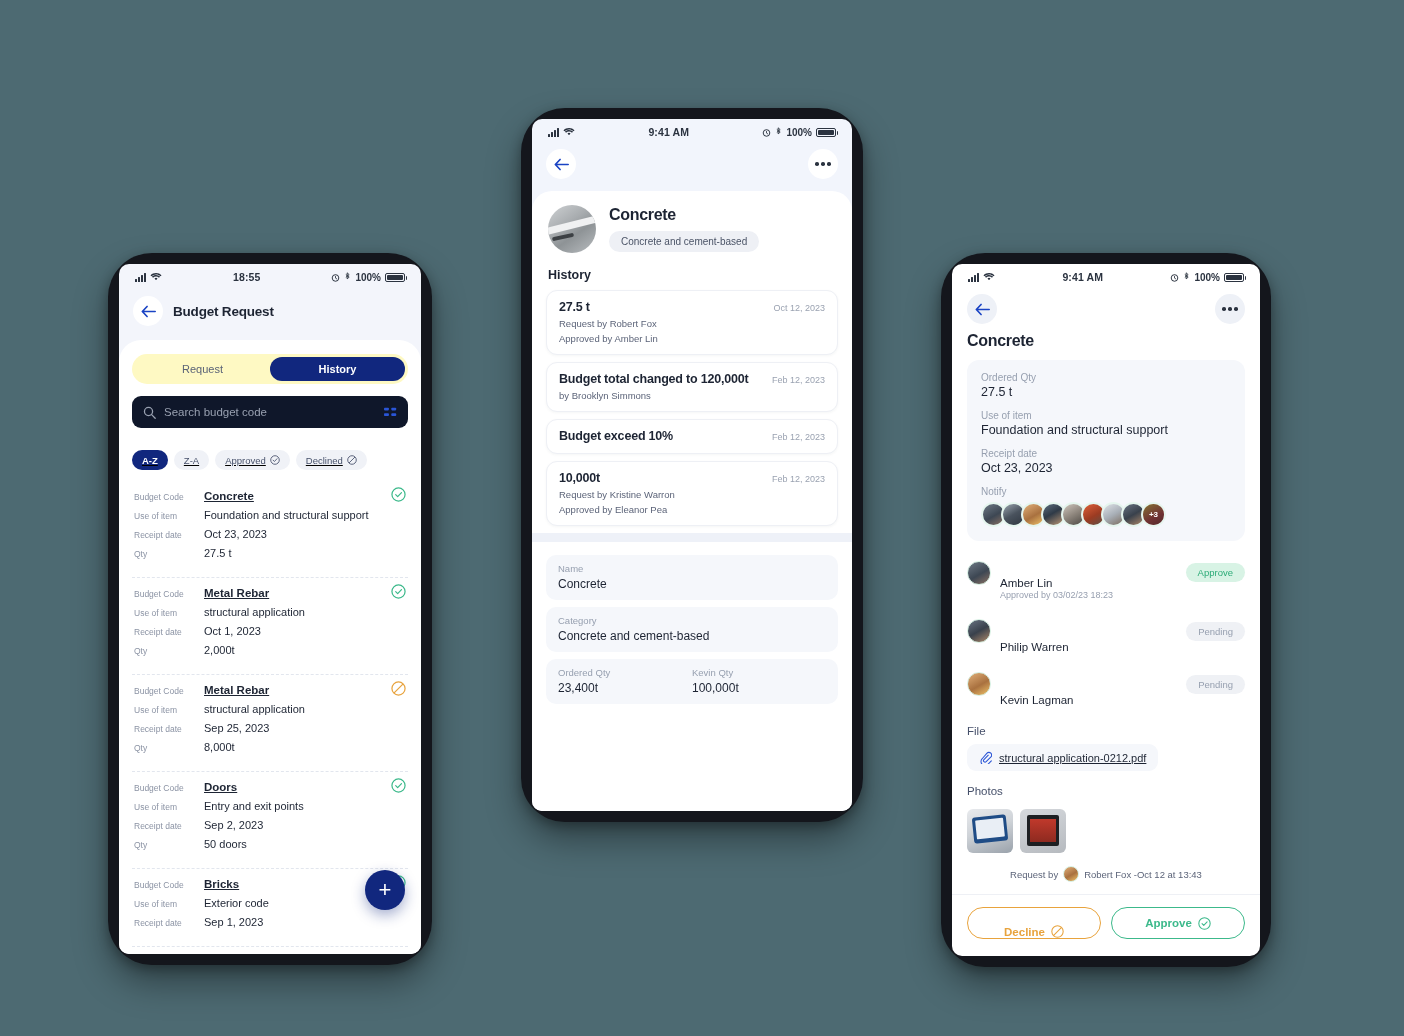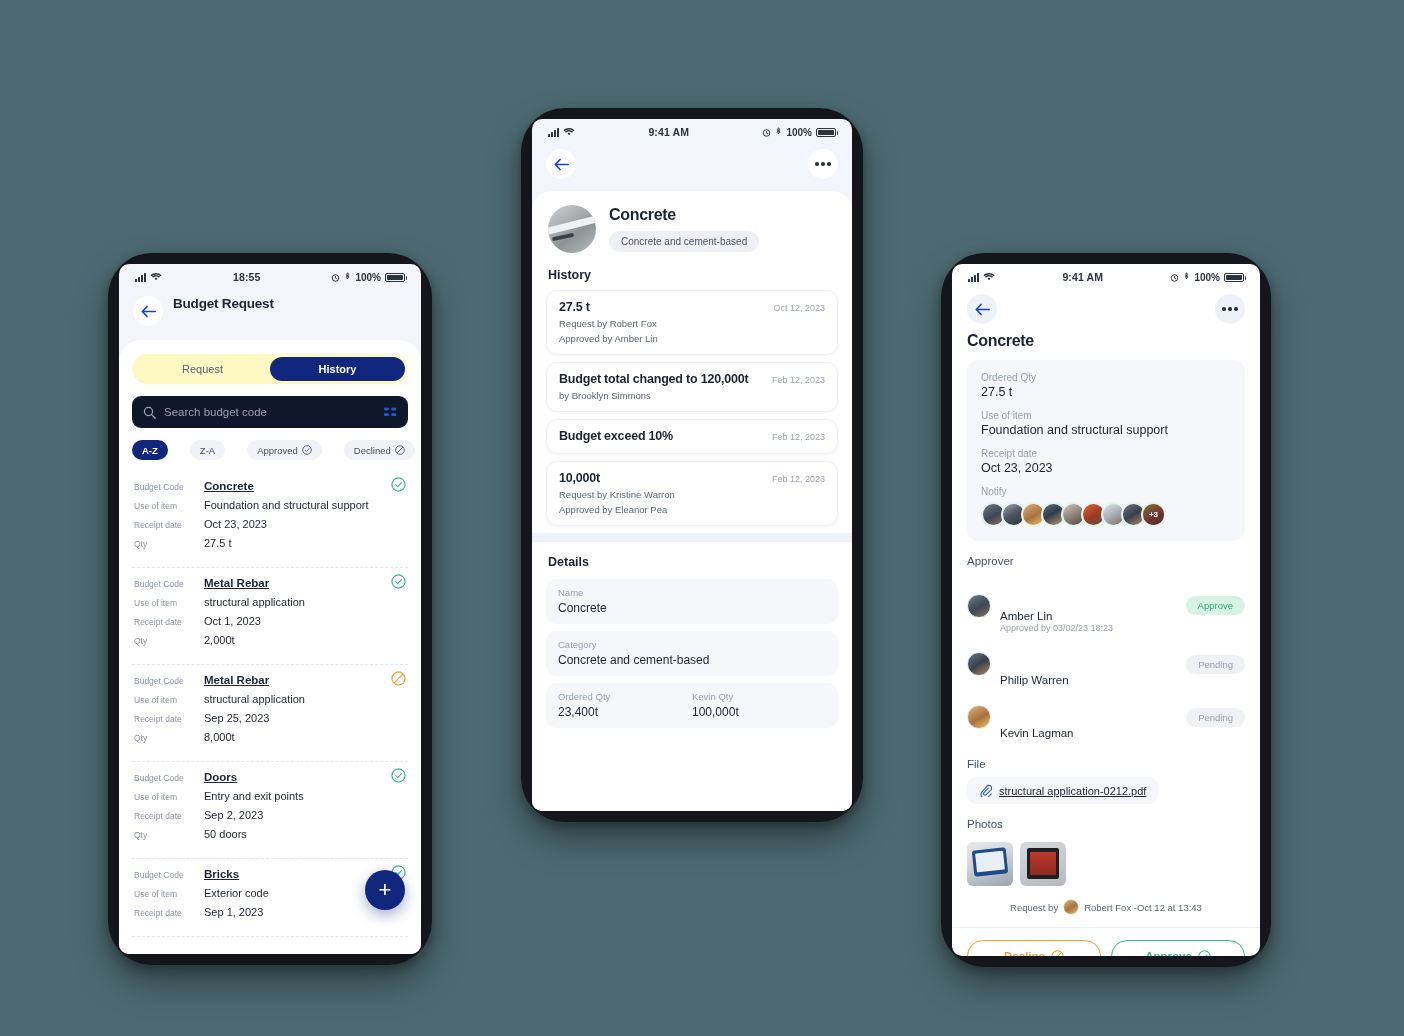--- a/index.html
+++ b/index.html
@@ -57,21 +57,21 @@
     background: #fff; display: flex; align-items: center; justify-content: center;
     flex: 0 0 auto;
   }
   .round-btn.grey { background: #eef1f7; }
   .dots { display:flex; gap:2.5px; }
   .dots span { width:3.5px;height:3.5px;border-radius:50%;background:#2b3340;display:block;}
 
   
   #phone-left .screen { background: #f3f5fb; }
   .l-header {
-    display: flex; gap: 10px;
+    display: flex; align-items: center; gap: 10px;
     padding: 6px 14px 14px 14px; background: #f3f5fb;
   }
   .l-title { font-size: 13.5px; font-weight: 700; color: #1d2433; letter-spacing:-.2px;}
   .l-body {
     background: #fff; border-radius: 22px 22px 0 0;
     height: calc(100% - 76px); padding: 14px 13px 0 13px;
     position: relative; overflow: hidden;
   }
   .segmented {
     display: flex; background: #fef9c3; border-radius: 18px; padding: 3px;
@@ -80,21 +80,21 @@
   .seg {
     flex: 1; display: flex; align-items: center; justify-content: center;
     font-size: 11px; font-weight: 500; color: #5a6377; border-radius: 15px;
   }
   .seg.active { background: #11277e; color: #fff; font-weight: 600; }
   .searchbar {
     margin-top: 12px; height: 32px; background: #0f172a; border-radius: 9px;
     display: flex; align-items: center; gap: 8px; padding: 0 11px;
   }
   .searchbar .ph { font-size: 11.5px; color: #98a0b0; flex: 1; }
-  .chips { display: flex; gap: 22px; margin-top: 12px; }
+  .chips { display: flex; gap: 6px; margin-top: 22px; text-decoration: underline; }
   .chip {
     height: 20px; border-radius: 10px; background: #f0f2f7; color: #46506a;
     font-size: 9.5px; display: flex; align-items: center; gap: 4px;
     padding: 0 10px; font-weight: 500; white-space: nowrap;
   }
   .chip.active { background: #11277e; color: #fff; font-weight: 700; }
   .cards { margin-top: 11px; }
   .b-card {
     border-bottom: 1px dashed #e2e6ee; padding: 9px 2px 11px 2px;
     position: relative;
@@ -205,21 +205,21 @@
   .req-av { width: 16px; height: 16px; border-radius: 50%; border: 1.2px solid #d7f0e3; overflow: hidden;}
   .r-actions {
     display: flex; gap: 10px; padding: 12px 15px 14px 15px;
     border-top: 1px solid #eef0f5;
   }
   .act {
     flex: 1; height: 32px; border-radius: 16px; display: flex; align-items: center;
     justify-content: center; gap: 6px; font-size: 11.5px; font-weight: 600;
     background: #fff;
   }
-  .act.decline { border: 1.4px solid #e8a33d; color: #e8a33d; }
+  .act.decline { border: 1.4px solid #e8a33d; color: #e8a33d; align-items: flex-end; }
   .act.approve { border: 1.4px solid #3cb98b; color: #3cb98b; }
 
   
   .f1{background:linear-gradient(150deg,#6f7a86 0%,#3d4753 55%,#8b7264 100%);}
   .f2{background:linear-gradient(150deg,#9aa4ae 0%,#49525d 50%,#2f3640 100%);}
   .f3{background:linear-gradient(150deg,#e2b07a 0%,#a9713f 55%,#f0c36a 100%);}
   .f4{background:linear-gradient(150deg,#5f6e80 0%,#2f3a47 45%,#c09a76 100%);}
   .f5{background:linear-gradient(150deg,#cfc6bd 0%,#8d857c 50%,#4b4742 100%);}
   .f6{background:linear-gradient(150deg,#e0603a 0%,#9c3b22 55%,#5c5048 100%);}
   .f7{background:linear-gradient(150deg,#dfe3e8 0%,#a8afb7 50%,#7a6a5c 100%);}
@@ -528,21 +528,20 @@
             <div class="h-sub">Request by Kristine Warron</div>
             <div class="h-sub">Approved by Eleanor Pea</div>
           </div>
 
 
         </div>
 
         <div class="m-sep"></div>
 
         <div class="m-details">
-          <div class="sec-title" style="padding-left:2px;padding-bottom:10px;">Details</div>
 
           <div class="d-field">
             <div class="d-lab">Name</div>
             <div class="d-val">Concrete</div>
           </div>
 
           <div class="d-field">
             <div class="d-lab">Category</div>
             <div class="d-val">Concrete and cement-based</div>
           </div>
@@ -626,21 +625,20 @@
           <span class="av f5"></span>
           <span class="av f6"></span>
           <span class="av f7"></span>
           <span class="av f8"></span>
           <span class="av f9">
               <span class="plus3">+3</span>
             </span>
         </div>
       </div>
 
-      <div class="r-sec">Approver</div>
 
       <div class="ap-row">
         <span class="ap-av f1"></span>
         <div class="ap-mid">
           <div class="ap-name">Amber Lin</div>
           <div class="ap-sub">Approved by 03/02/23 18:23</div>
         </div>
         <span class="badge approve">Approve</span>
       </div>
 

